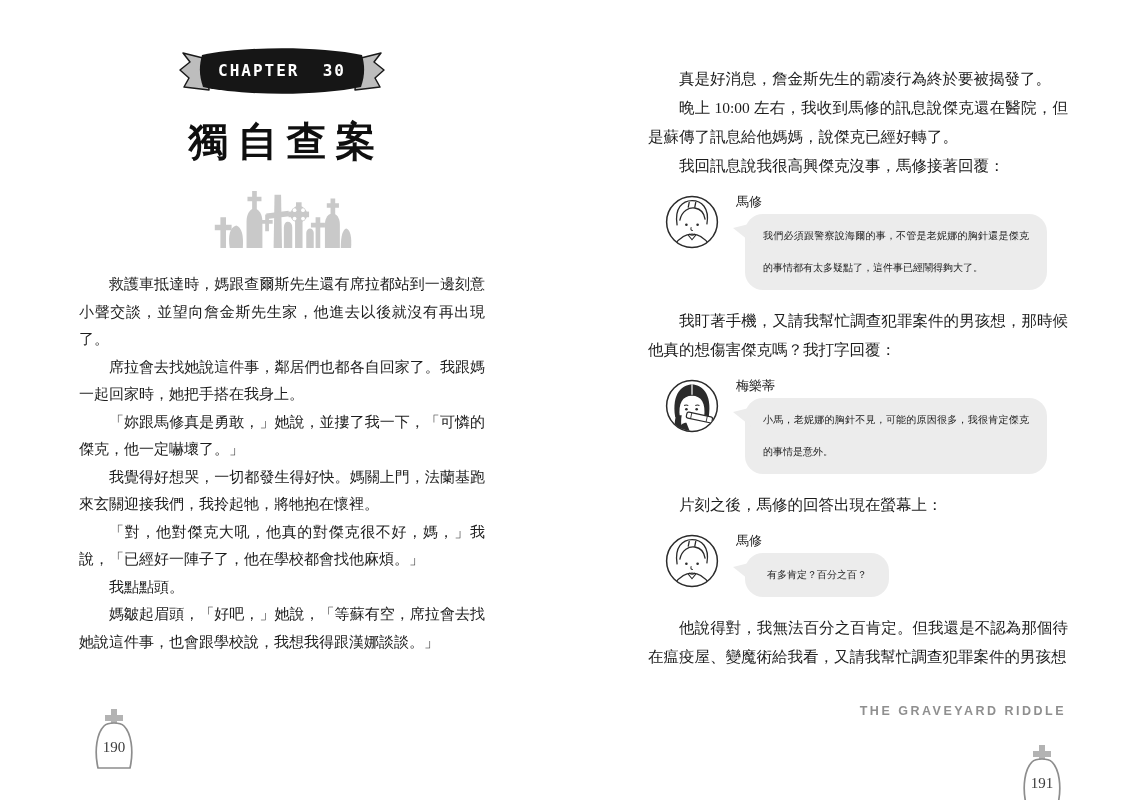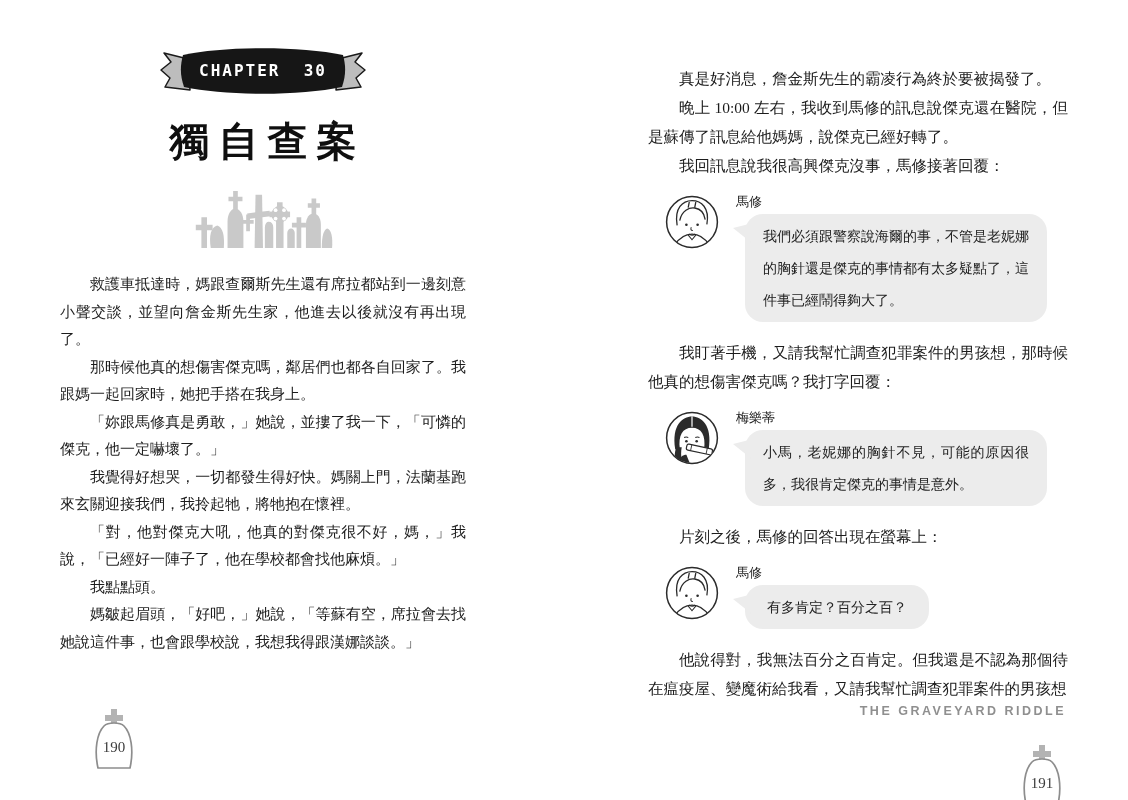--- a/index.html
+++ b/index.html
@@ -3,21 +3,21 @@
 <meta charset="utf-8">
 <style>
   html,body { margin:0; padding:0; background:#ffffff; }
   #spread {
     position:relative; width:1128px; height:800px; background:#fff;
     overflow:hidden; color:#1c1c1c;
     font-family:"Liberation Serif", serif;
   }
 
   
-  .left-page { position:absolute; left:60px; top:40px; width:406px; }
+  .left-page { position:absolute; left:79px; top:40px; width:406px; }
 
   .ribbon { position:relative; width:212px; height:60px; margin:0 auto; }
   .ribbon svg { position:absolute; left:0; top:0; }
   .ribbon-label {
     position:absolute; left:24px; right:24px; top:21px; text-align:center;
     color:#ffffff; font-family:"DejaVu Sans Mono", monospace;
     font-weight:bold; font-size:16px; letter-spacing:2px; white-space:pre;
   }
 
   .chapter-title {
@@ -41,21 +41,21 @@
   .chat { position:relative; margin:12px 0 16px; }
   .avatar { position:absolute; left:16px; top:2px; width:56px; height:56px; }
   .chat-name {
     margin-left:88px; height:20px; line-height:20px;
     font-family:"Liberation Sans", sans-serif; font-size:13px; color:#222;
   }
   .bubble {
     position:relative; margin-left:97px; margin-top:2px;
     background:#ececec; border-radius:18px; padding:6px 18px;
     width:302px; box-sizing:border-box;
-    font-family:"Liberation Sans", sans-serif; font-size:14px;
+    font-family:"Liberation Sans", sans-serif; font-size:10px;
     line-height:32px; color:#222; text-align:justify;
   }
   .bubble::before {
     content:""; position:absolute; left:-12px; top:9px; width:0; height:0;
     border-top:5px solid transparent; border-bottom:16px solid transparent;
     border-right:20px solid #ececec;
   }
   .bubble.fit { width:auto; display:inline-block; white-space:nowrap; padding:6px 22px; text-align:left; }
 
   
@@ -116,21 +116,21 @@
       <g fill="#ffffff">
         <circle cx="88.5" cy="22.5" r="2"></circle>
           <circle cx="97.5" cy="22.5" r="2"></circle>
         <circle cx="88.5" cy="31.5" r="2"></circle>
           <circle cx="97.5" cy="31.5" r="2"></circle>
       </g>
     </svg>
 
     <div class="body-text">
       <p>救護車抵達時，媽跟查爾斯先生還有席拉都站到一邊刻意小聲交談，並望向詹金斯先生家，他進去以後就沒有再出現了。</p>
-      <p>那時候他真的想傷害傑克嗎，鄰居們也都各自回家了。我跟媽一起回家時，她把手搭在我身上。</p>
+      <p>席拉會去找她說這件事，鄰居們也都各自回家了。我跟媽一起回家時，她把手搭在我身上。</p>
       <p>「妳跟馬修真是勇敢，」她說，並摟了我一下，「可憐的傑克，他一定嚇壞了。」</p>
       <p>我覺得好想哭，一切都發生得好快。媽關上門，法蘭基跑來玄關迎接我們，我拎起牠，將牠抱在懷裡。</p>
       <p>「對，他對傑克大吼，他真的對傑克很不好，媽，」我說，「已經好一陣子了，他在學校都會找他麻煩。」</p>
       <p>我點點頭。</p>
       <p>媽皺起眉頭，「好吧，」她說，「等蘇有空，席拉會去找她說這件事，也會跟學校說，我想我得跟漢娜談談。」</p>
     </div>
   </div>
 
   <div class="right-page">
     <p>真是好消息，詹金斯先生的霸凌行為終於要被揭發了。</p>

